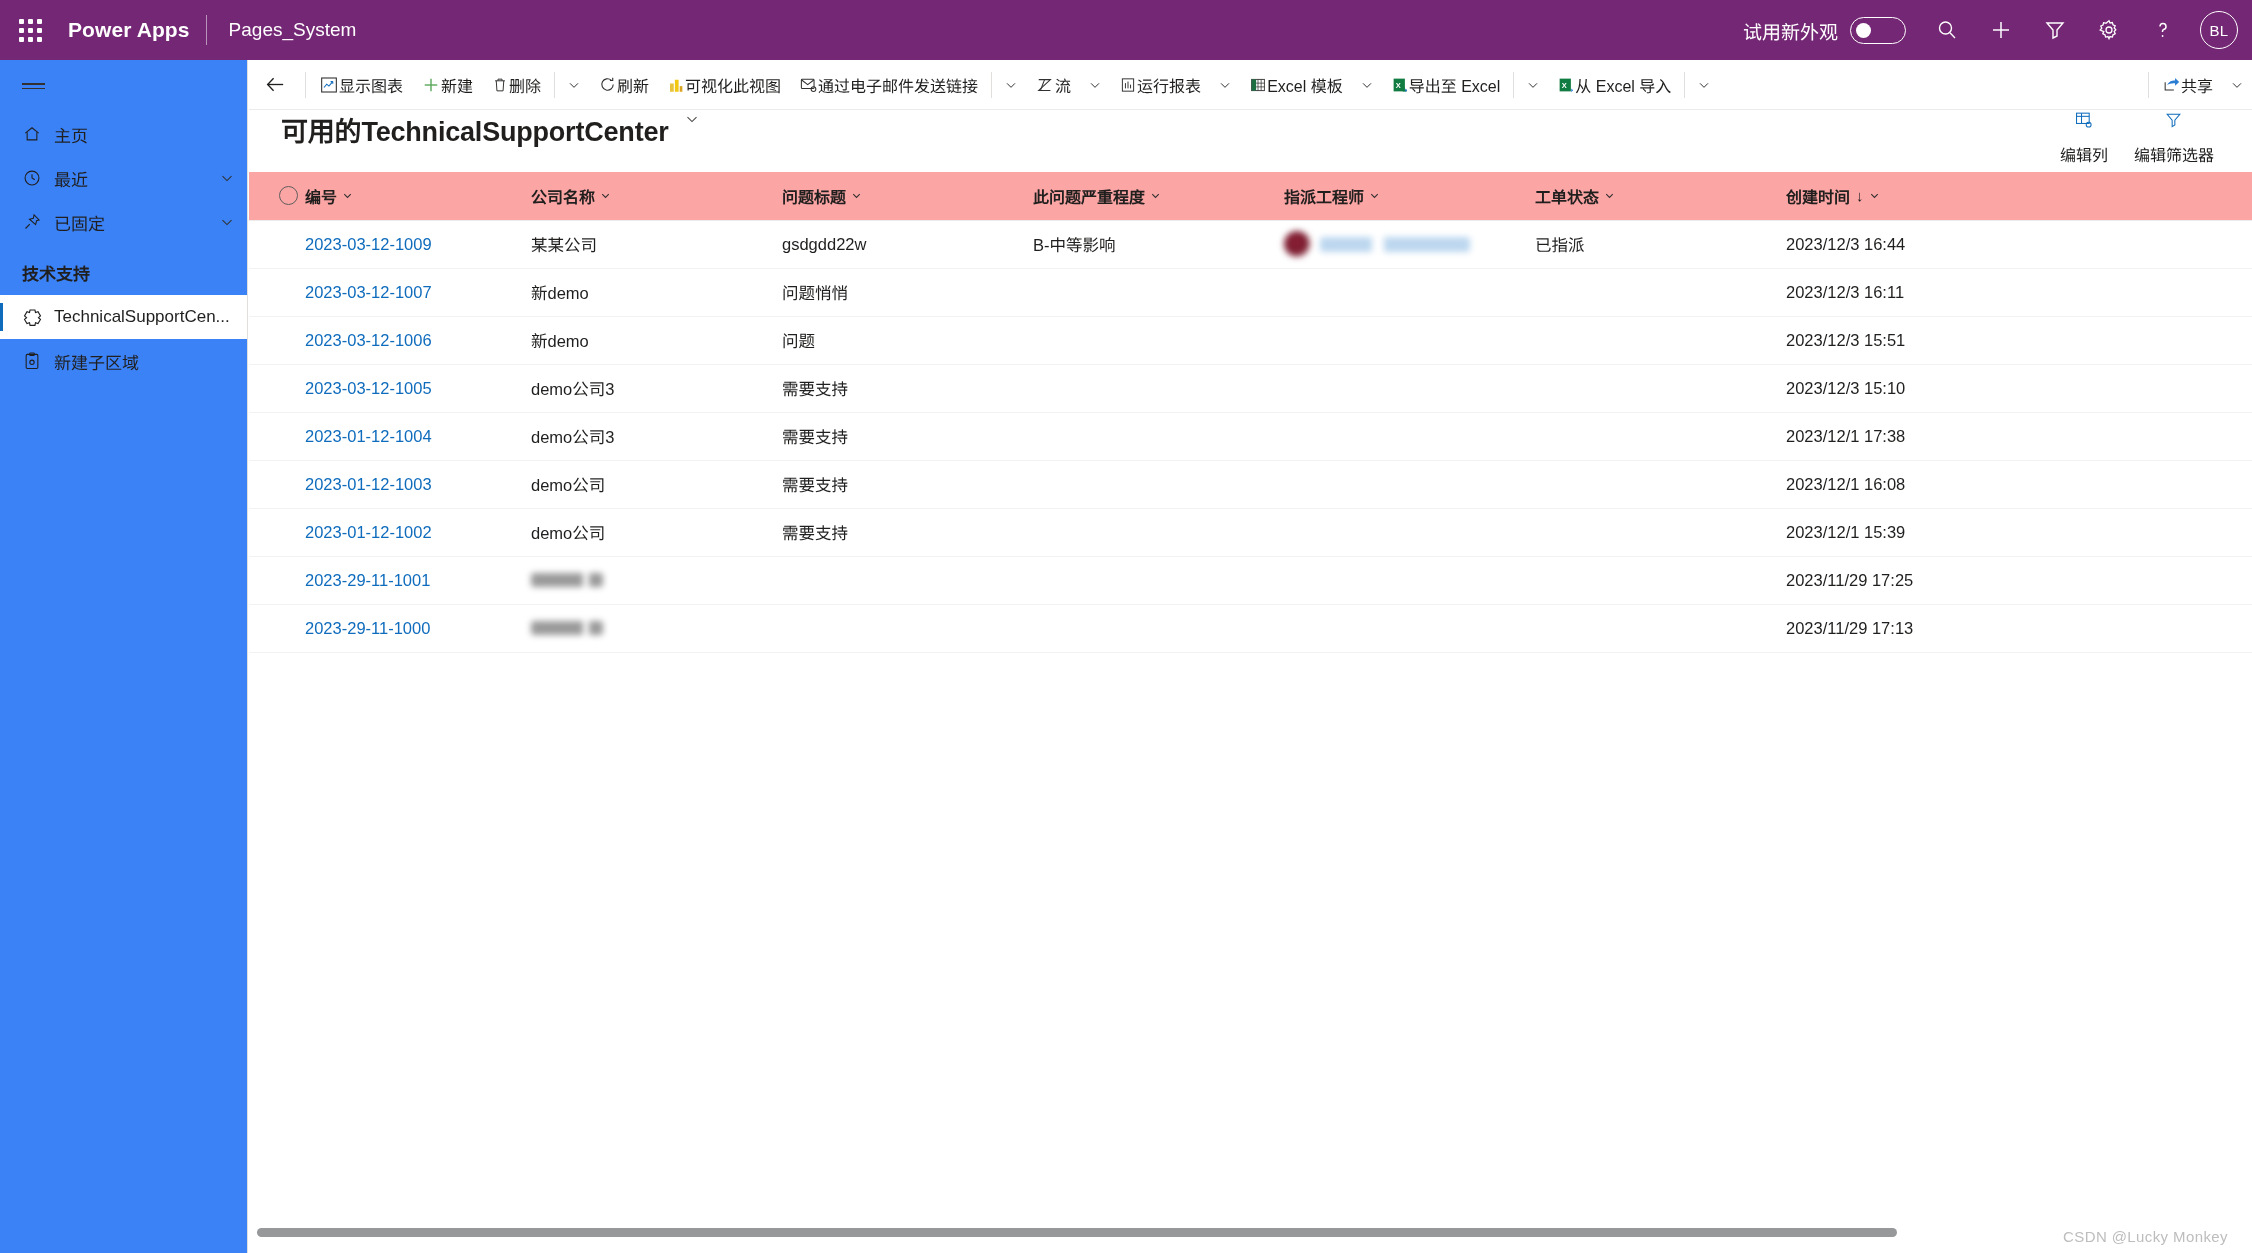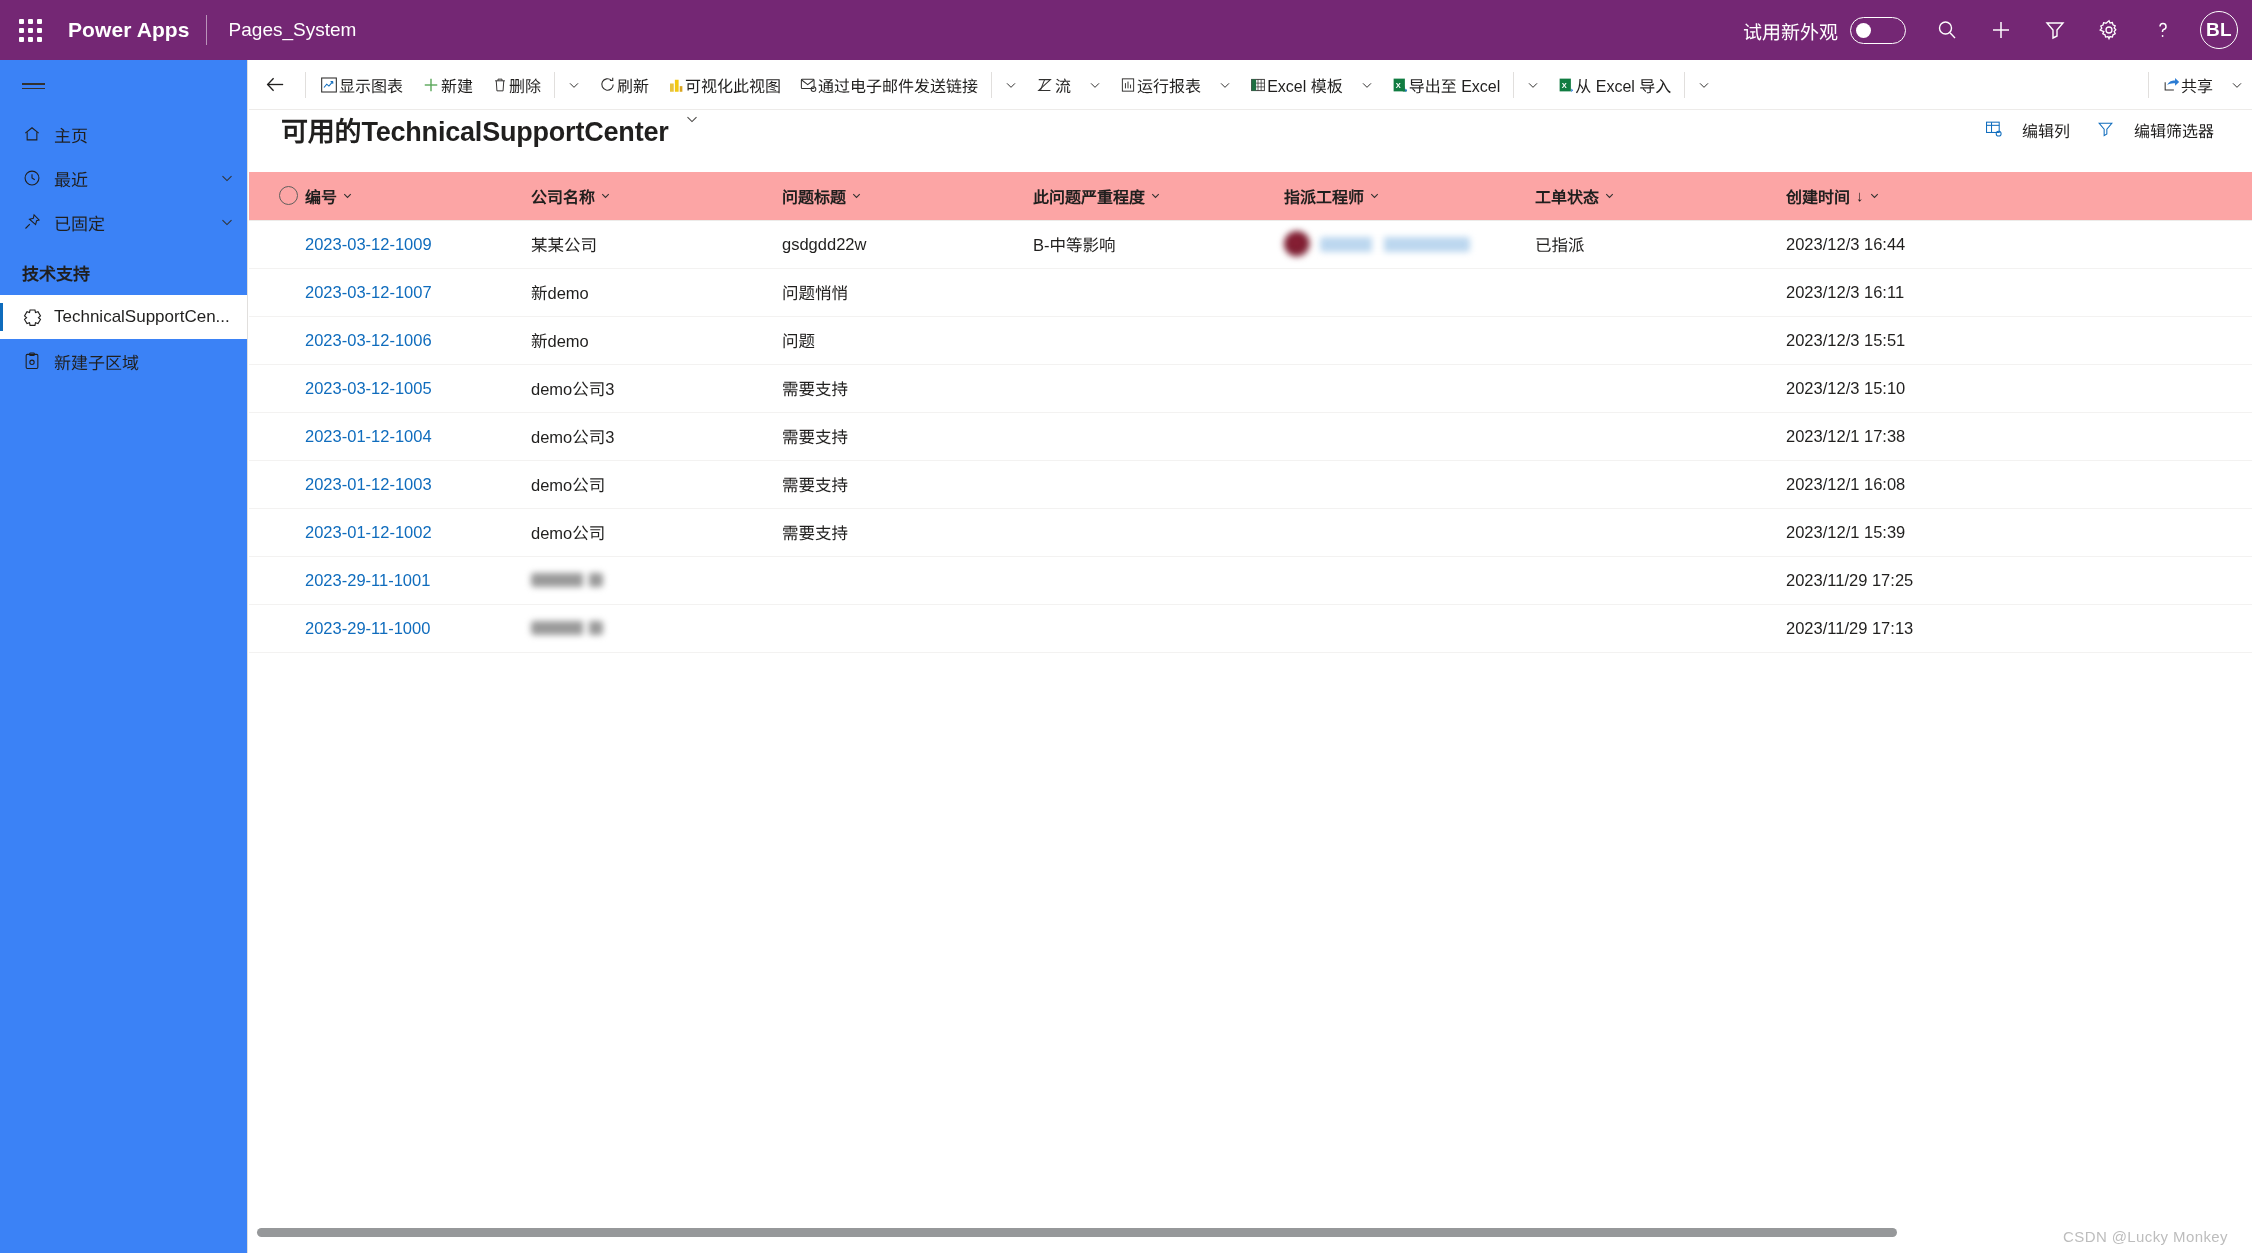--- a/index.html
+++ b/index.html
@@ -31,21 +31,21 @@
   }
   .toggle .knob { width: 15px; height: 15px; border-radius: 50%; background: #fff; }
   .sbtn {
     width: 54px; height: 60px; display: flex; align-items: center; justify-content: center;
     cursor: pointer;
   }
   .sbtn svg { display: block; }
   .avatar {
     width: 38px; height: 38px; border-radius: 50%; border: 1.4px solid #fff;
     display: flex; align-items: center; justify-content: center;
-    font-size: 19px; font-weight: 700; margin-left: 10px; cursor: pointer; letter-spacing: .4px;
+    font-size: 15px; font-weight: 400; margin-left: 10px; cursor: pointer; letter-spacing: .4px;
   }
 
   
   .sidebar {
     position: absolute; left: 0; top: 60px; width: 248px; height: 1193px;
     background: #3b82f6; border-right: 1px solid #e1dfdd;
   }
   .hamburger { height: 52px; display: flex; align-items: center; padding-left: 22px; cursor: pointer; }
   .hamburger span { display: block; width: 23px; height: 1.8px; background: #323130; margin: 3px 0; }
   .navitem {
@@ -85,22 +85,22 @@
   
   .main { position: absolute; left: 249px; top: 110px; right: 0; bottom: 0; background: #fff; }
   .viewhead { height: 62px; display: flex; align-items: flex-start; padding: 0 0 0 32px; }
   .viewtitle {
     font-size: 27px; font-weight: 700; color: #201f1e; letter-spacing: -.2px; white-space: nowrap;
     cursor: pointer;
   }
   .viewchev { margin-left: 14px; display: flex; align-items: center; cursor: pointer; color: #484644; }
   .viewhead-right { margin-left: auto; display: flex; align-items: center; gap: 6px; padding-right: 28px; }
   .vbtn {
-    display: flex; align-items: center; gap: 19px; height: 40px; padding: 0 10px;
-    font-size: 16px; color: #201f1e; cursor: pointer; white-space: nowrap;
+    display: flex; align-items: center; gap: 9px; height: 40px; padding: 0 10px;
+    font-size: 16px; color: #201f1e; cursor: pointer; white-space: nowrap; flex-direction: column;
   }
   .searchbox {
     width: 298px; height: 38px; border: 1px solid #605e5c; background: #fff;
     display: flex; align-items: center; padding: 0 10px; margin-left: 16px;
   }
   .searchbox input {
     border: 0; outline: 0; width: 100%; font-size: 16px; color: #201f1e;
     font-family: inherit; background: transparent;
   }
   .searchbox input::placeholder { color: #767676; }

